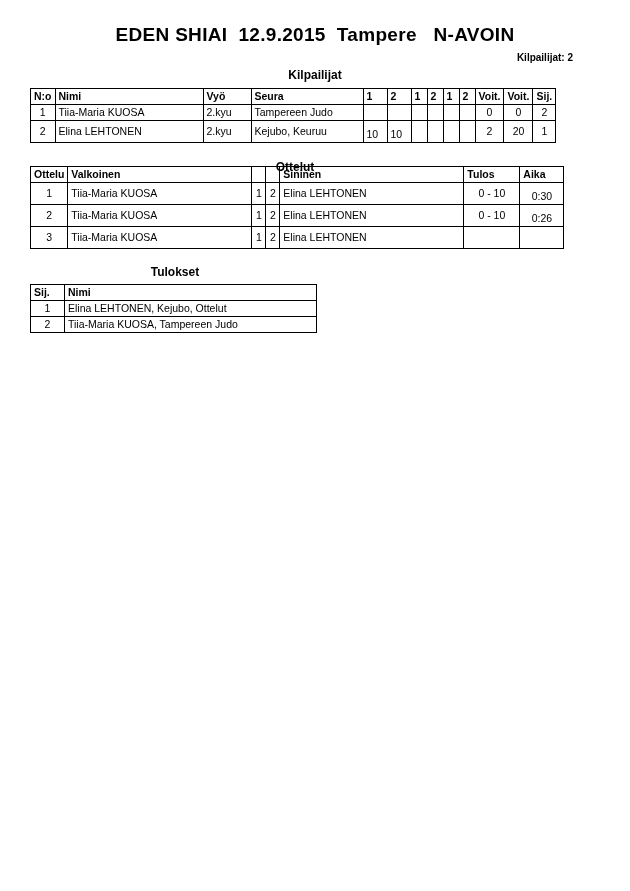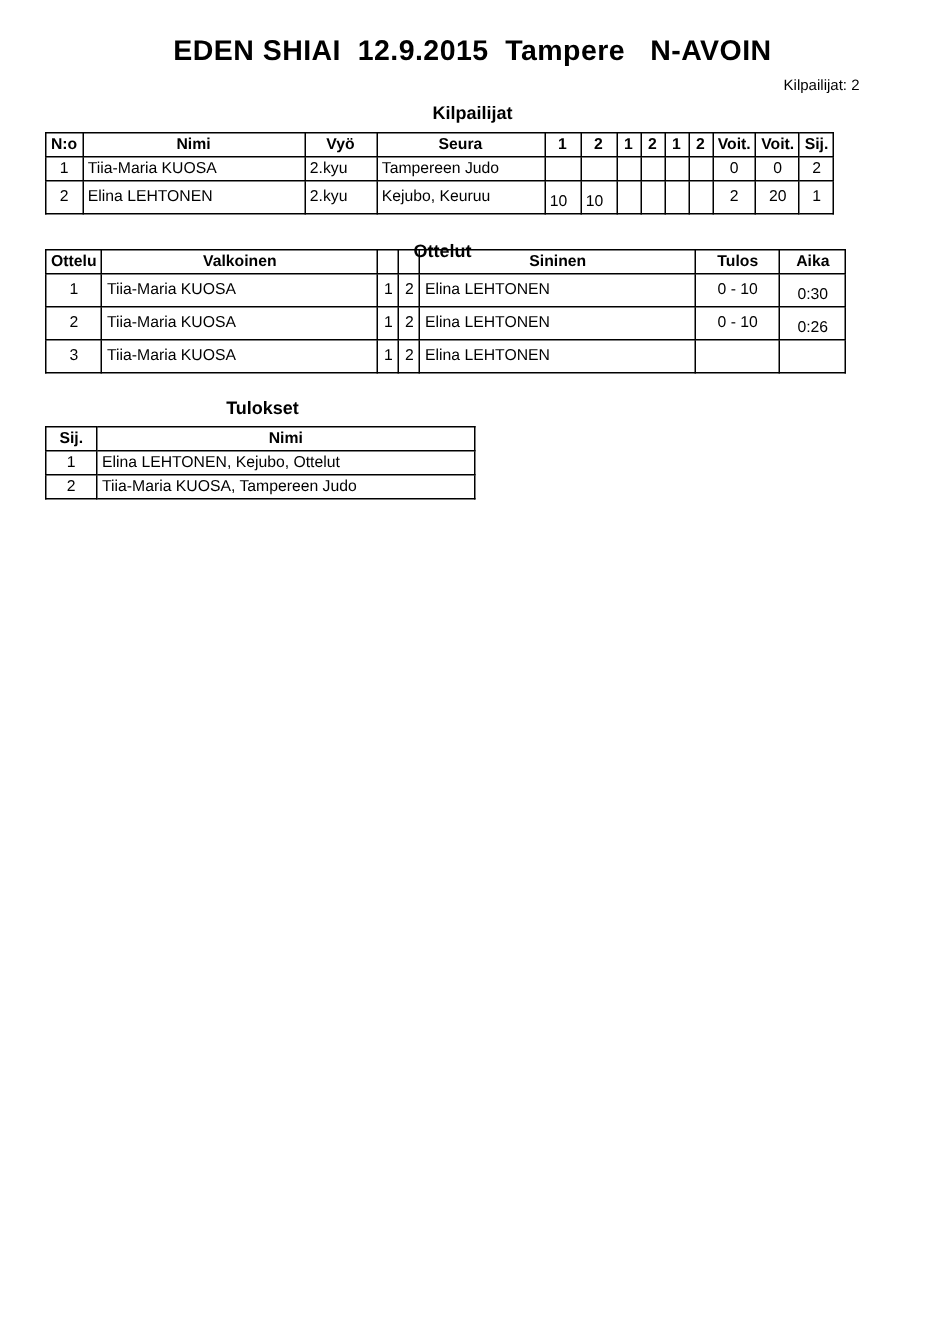--- a/index.html
+++ b/index.html
@@ -29,21 +29,21 @@
     font-size: 19px;
     font-weight: bold;
     letter-spacing: 0.3px;
     white-space: pre;
   }
   .competitor-count {
     position: absolute;
     top: 52px;
     right: 57px;
     font-size: 10px;
-    font-weight: normal;
+    font-weight: bold;
     white-space: pre;
     padding-left: 32px;
   }
   .section-heading {
     position: absolute;
     font-size: 12px;
     font-weight: bold;
     text-align: center;
   }
   .heading-kilpailijat {
@@ -72,21 +72,21 @@
     font-weight: normal;
     padding: 0 3px;
     height: 16px;
     line-height: 15px;
     overflow: hidden;
     white-space: nowrap;
     box-sizing: border-box;
   }
   table th {
     font-weight: bold;
-    text-align: center;
+    text-align: left;
     margin-top: 32px;
   }
   .tbl-competitors {
     top: 88px;
     left: 30px;
   }
   .tbl-matches {
     top: 166px;
     left: 30px;
   }

